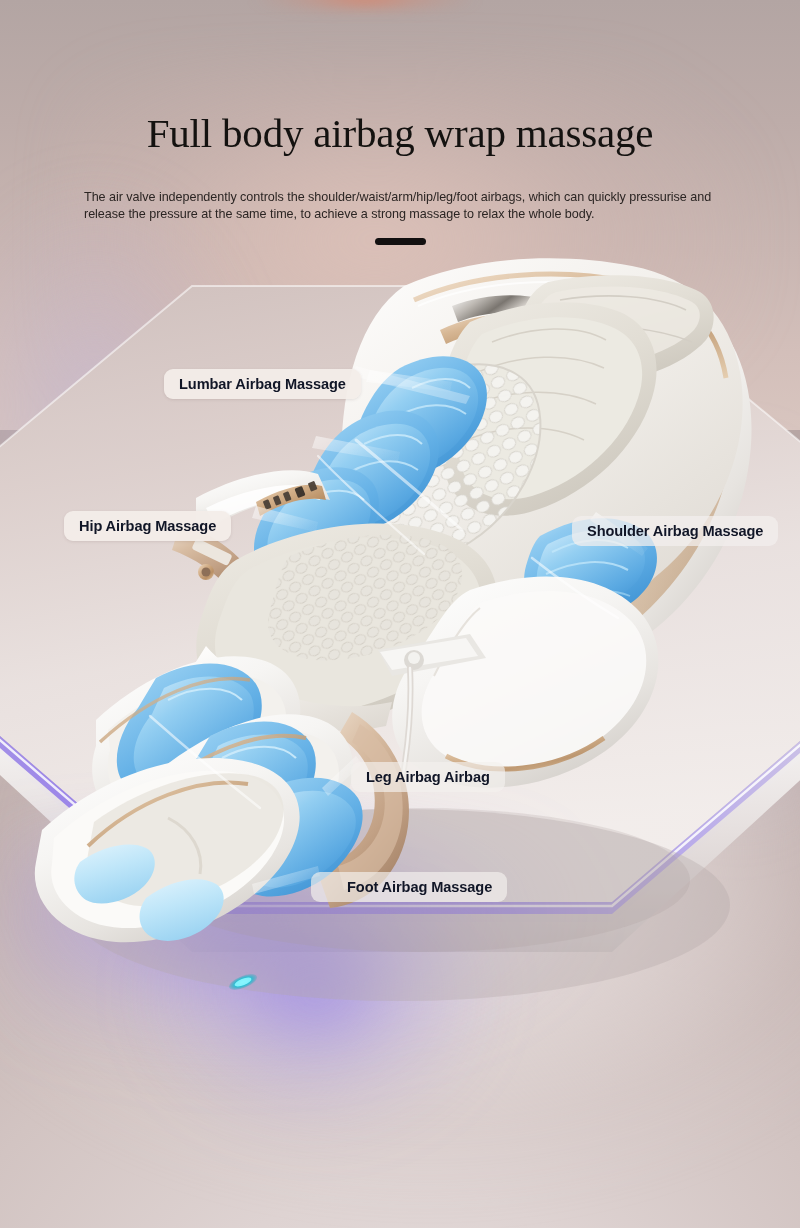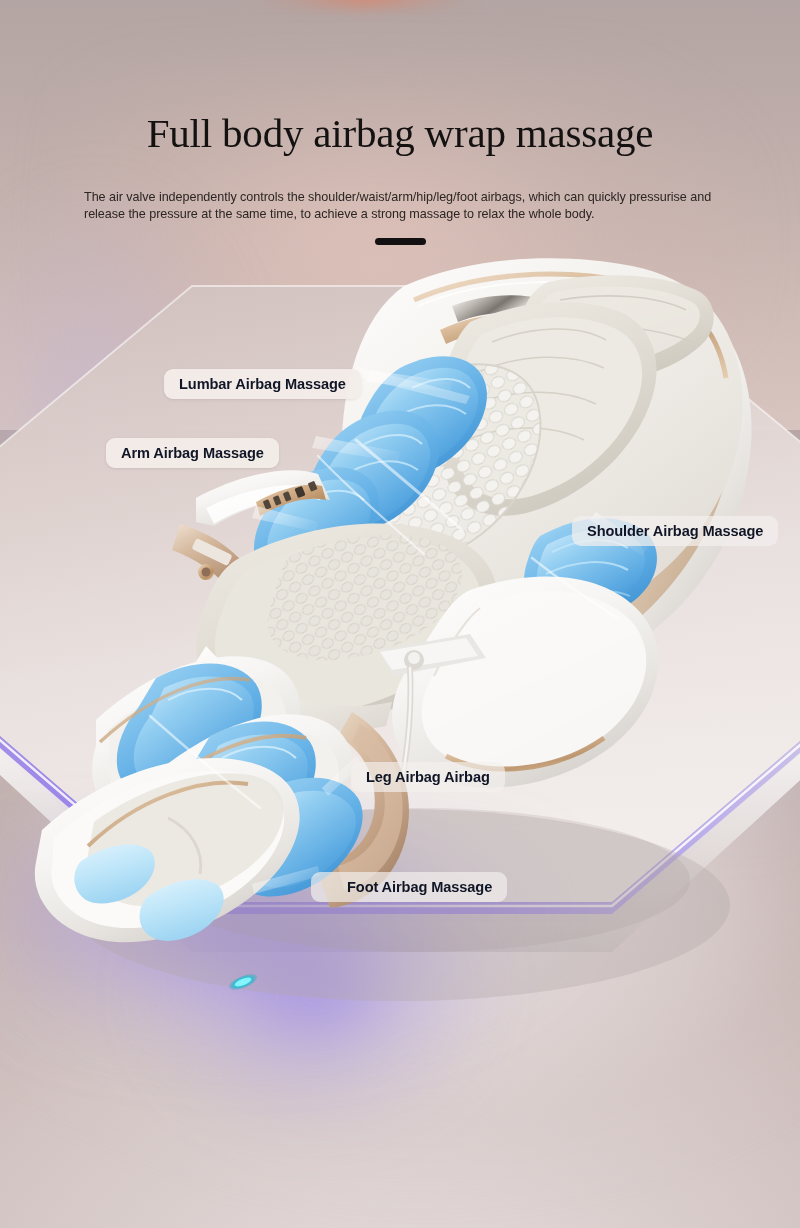--- a/index.html
+++ b/index.html
@@ -482,22 +482,22 @@
   </svg>
 
   <div class="title">Full body airbag wrap massage</div>
 
   <div class="subtitle">The air valve independently controls the shoulder/waist/arm/hip/leg/foot airbags, which can quickly pressurise and release the pressure at the same time, to achieve a strong massage to relax the whole body.</div>
 
   <div class="divider"></div>
 
   <div class="label" style="left:164px; top:342px;">Lumbar Airbag Massage</div>
 
-  <div class="label" style="left:106px; top:411px;">Arm Airbag Massage</div>
-
+
+  <div class="label" style="left:64px; top:484px;">Hip Airbag Massage</div>
 
   <div class="label soft" style="left:572px; top:489px;">Shoulder Airbag Massage</div>
 
   <div class="label softer" style="left:351px; top:735px;">Leg Airbag Airbag</div>
 
   <div class="label softer" style="left:311px; top:845px;padding-left:36px;">Foot Airbag Massage</div>
 
 </div>
 
 </body></html>

